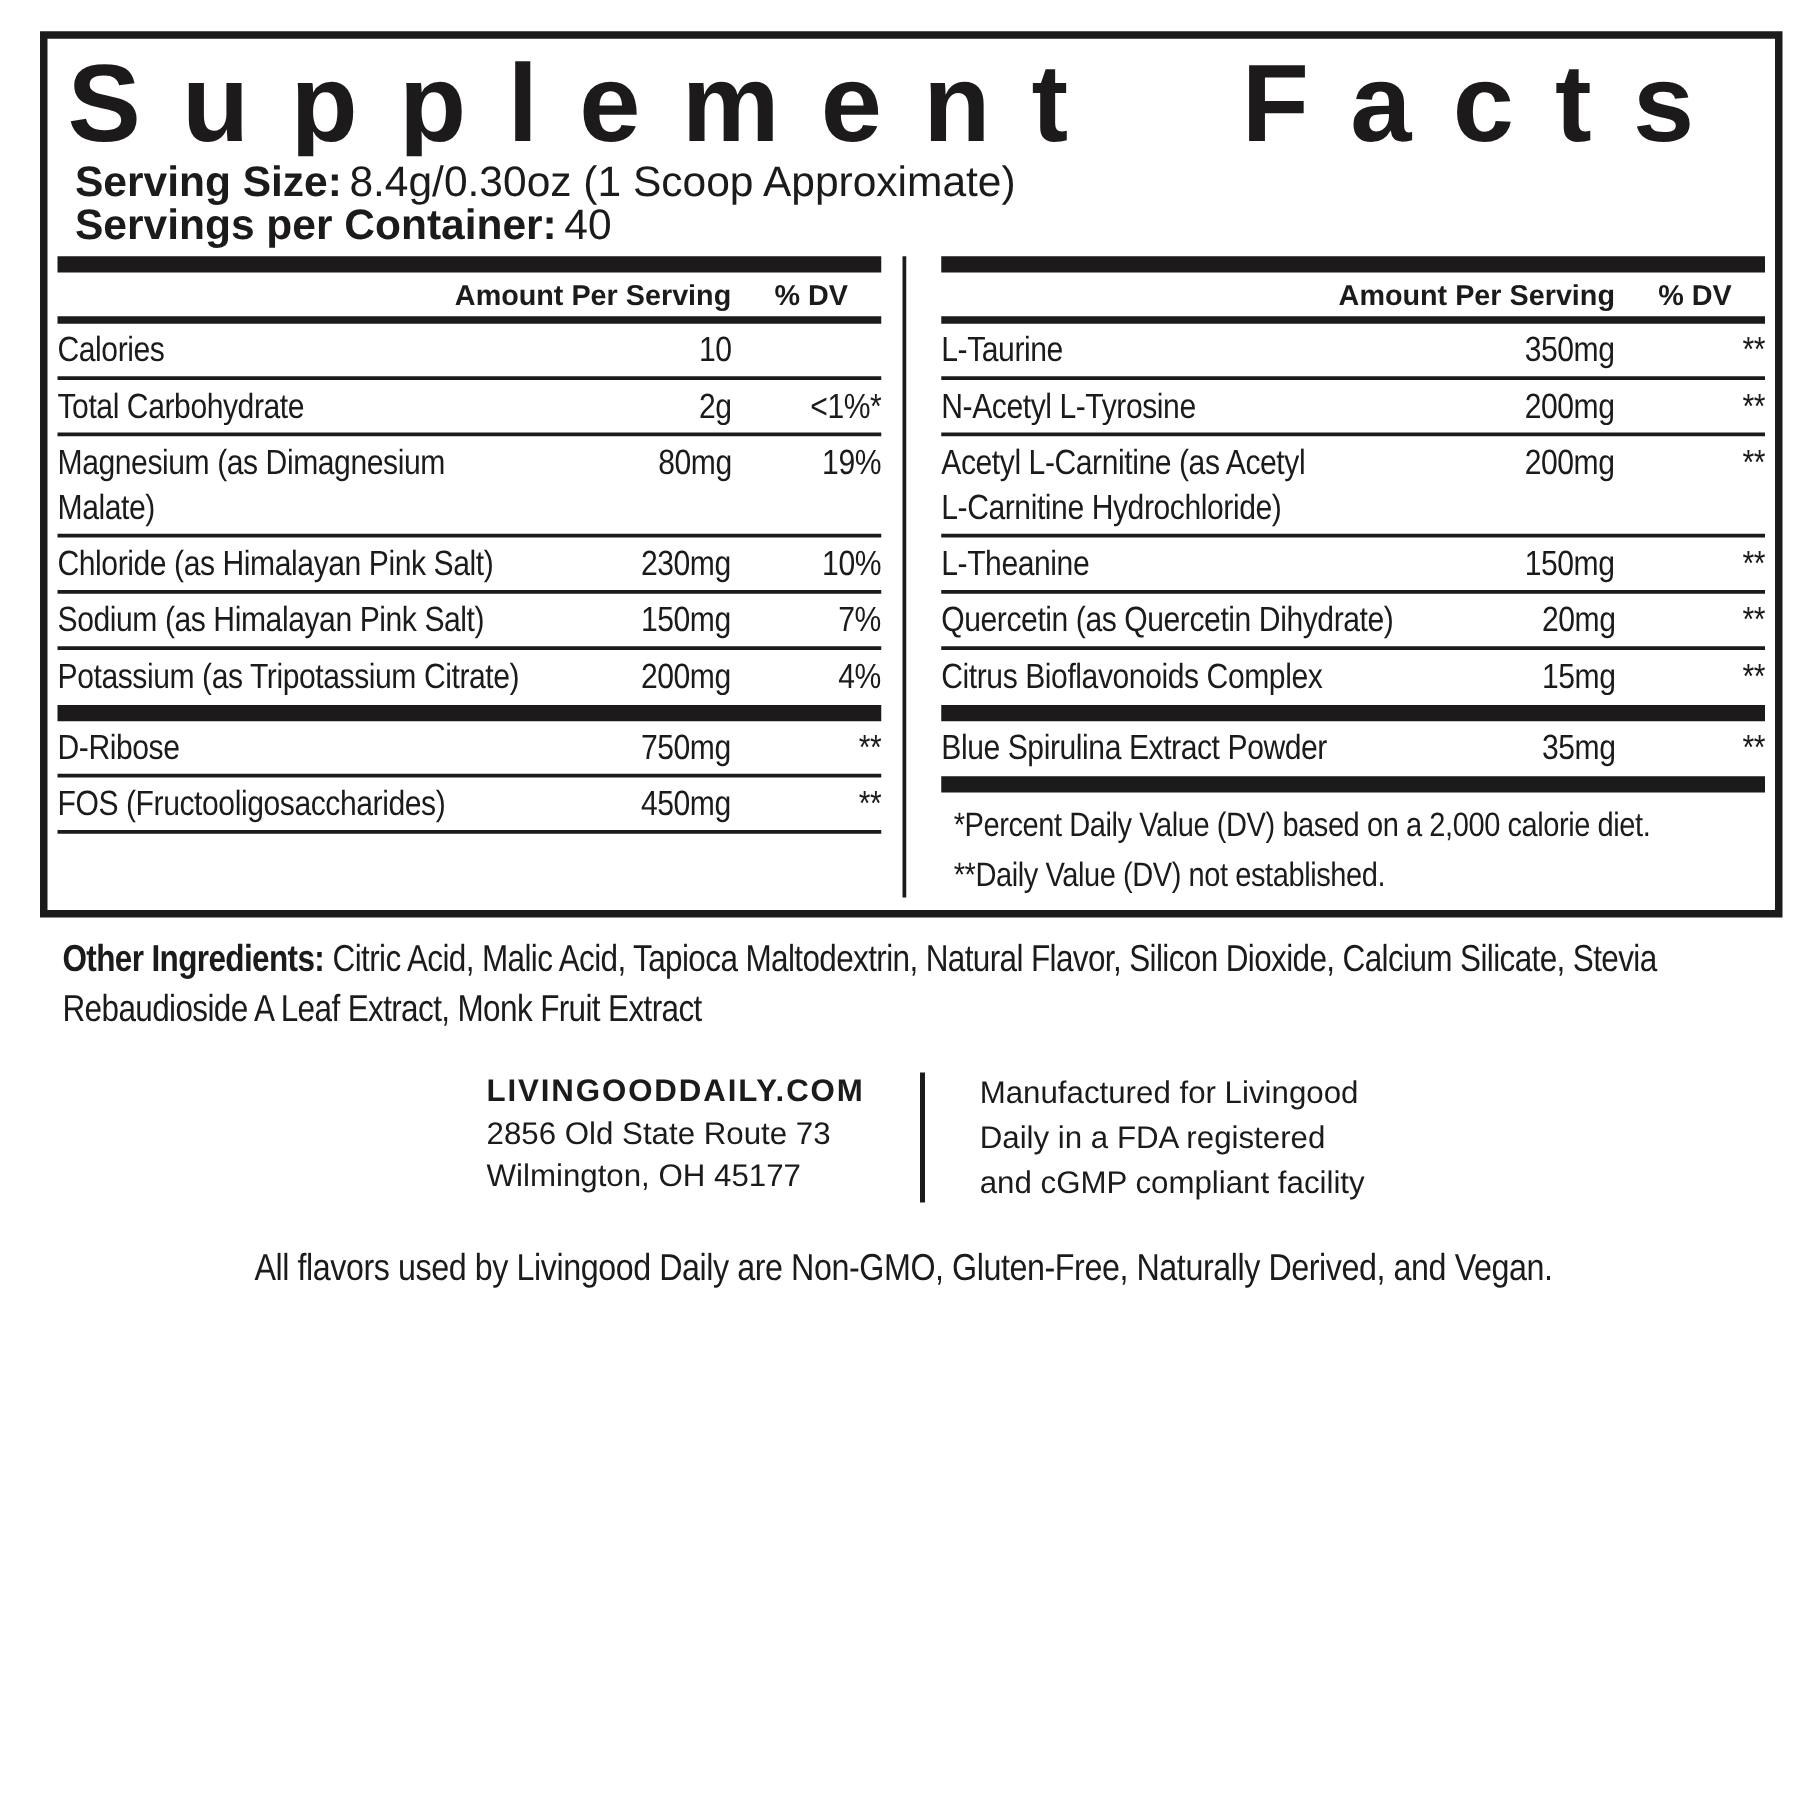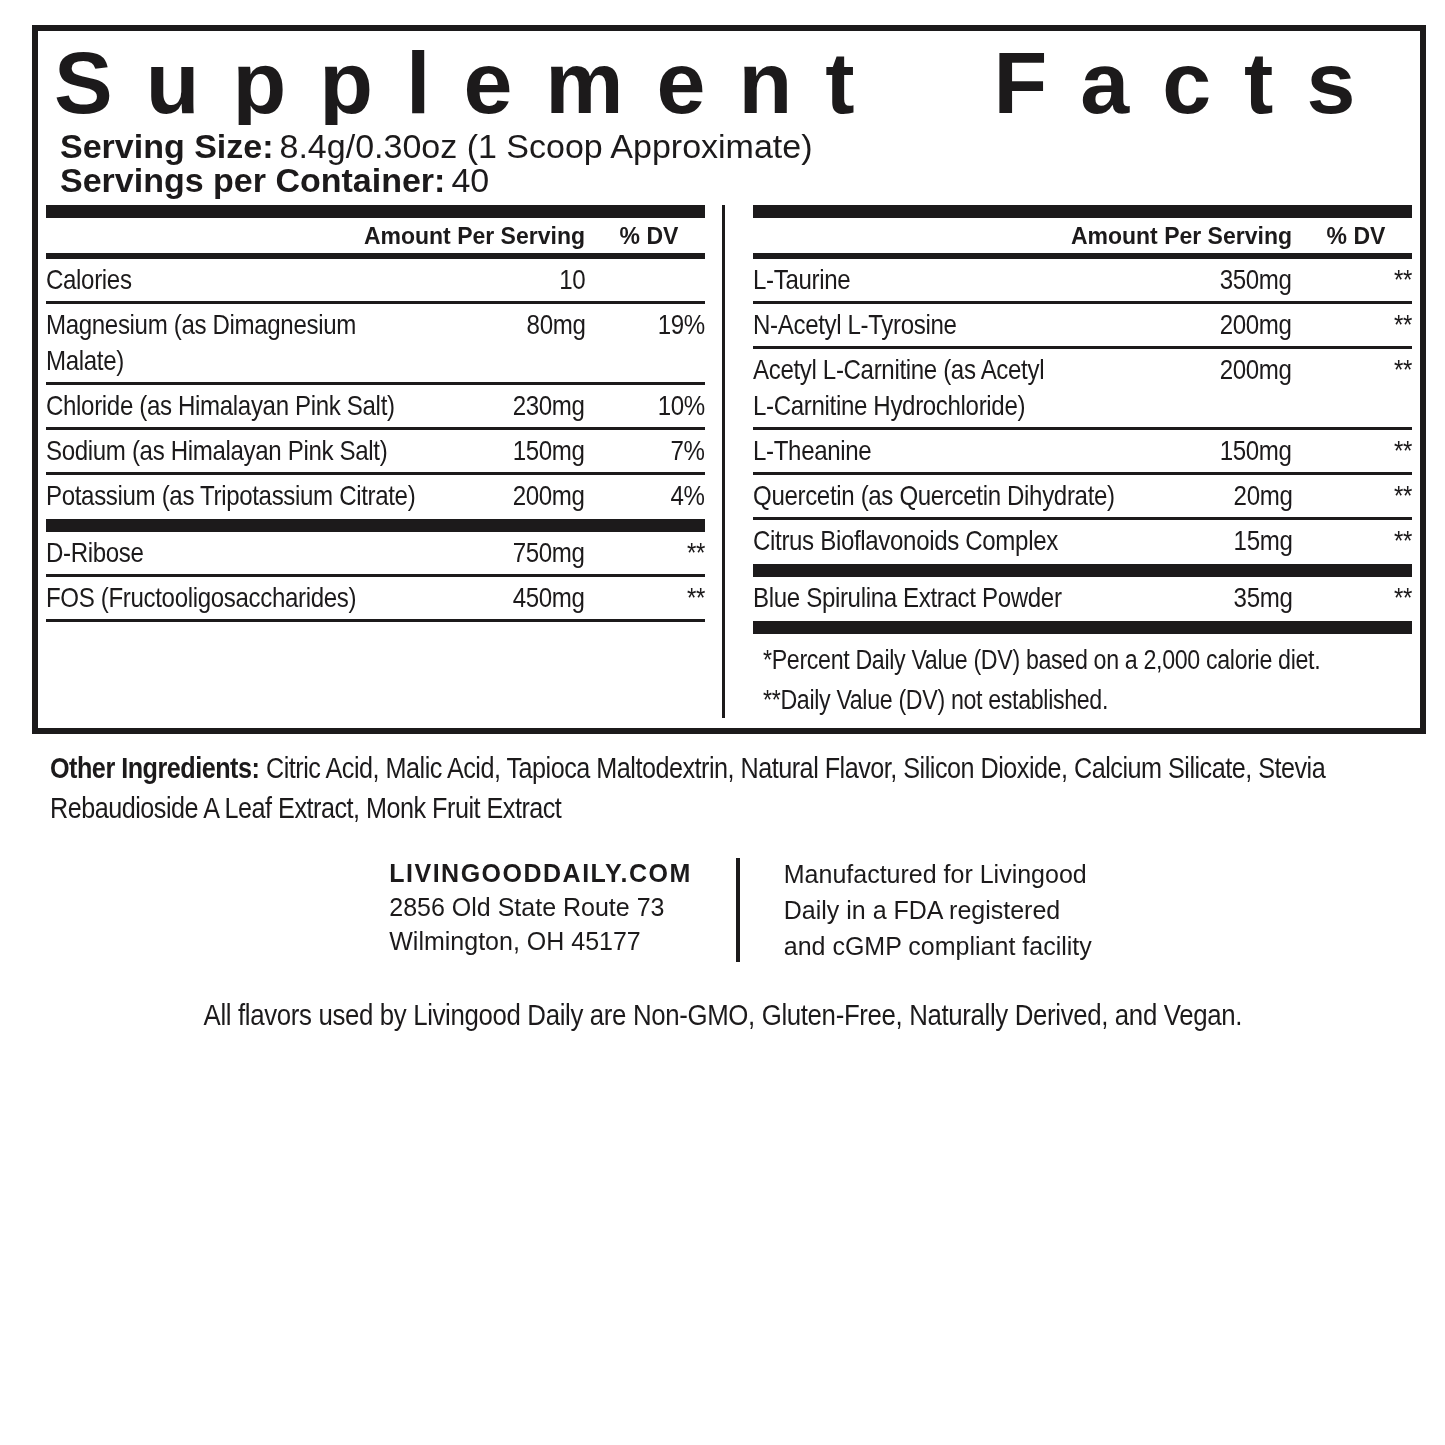--- a/index.html
+++ b/index.html
@@ -155,20 +155,27 @@
         </div>
         <div class="row">
           <div class="cell-name">
             <div><span class="cx">Calories</span></div>
           </div>
           <div class="cell-amt"><span class="cxr">10</span></div>
           <div class="cell-dv"><span class="cxr"></span></div>
         </div>
         <div class="row">
           <div class="cell-name">
+            <div><span class="cx">Total Carbohydrate</span></div>
+          </div>
+          <div class="cell-amt"><span class="cxr">2g</span></div>
+          <div class="cell-dv"><span class="cxr">&lt;1%*</span></div>
+        </div>
+        <div class="row">
+          <div class="cell-name">
             <div><span class="cx">Magnesium (as Dimagnesium</span></div>
             <div><span class="cx">Malate)</span></div>
           </div>
           <div class="cell-amt"><span class="cxr">80mg</span></div>
           <div class="cell-dv"><span class="cxr">19%</span></div>
         </div>
         <div class="row">
           <div class="cell-name">
             <div><span class="cx">Chloride (as Himalayan Pink Salt)</span></div>
           </div>

